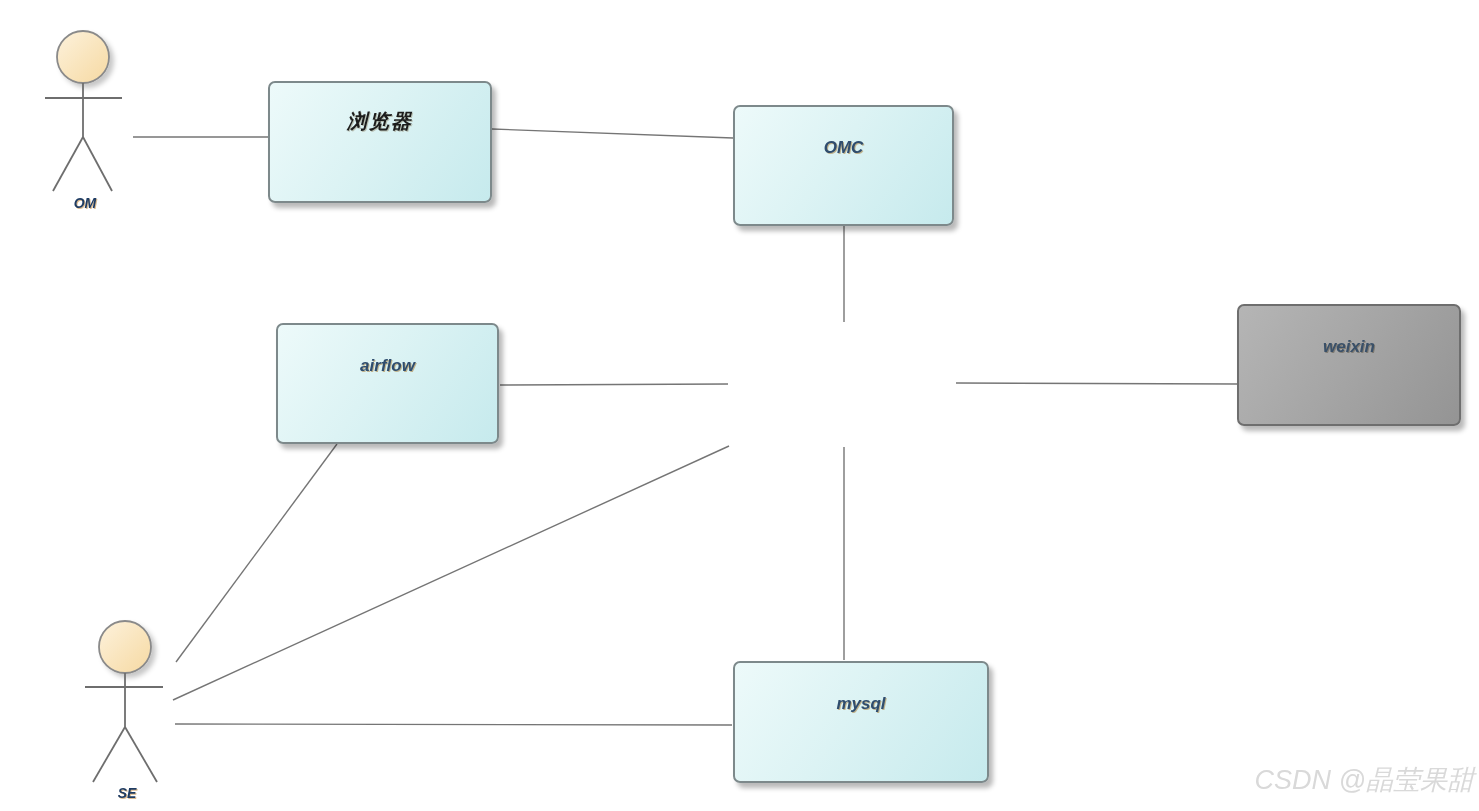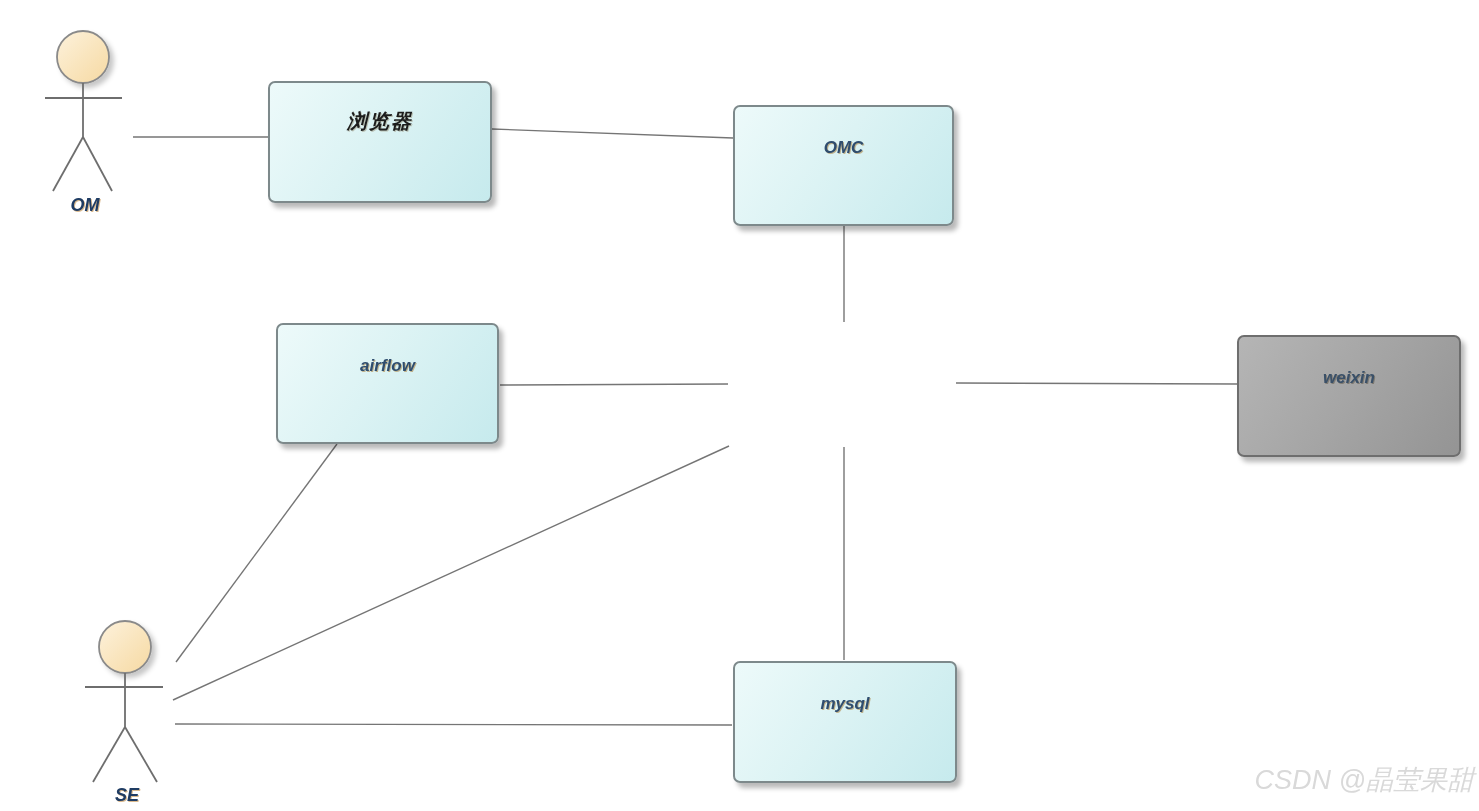--- a/index.html
+++ b/index.html
@@ -65,41 +65,41 @@
   }
   .node .label-on-gray {
     color: #3a5068;
     text-shadow: 1px 1px 0 rgba(70,60,40,0.4);
   }
   .actor-label {
     position: absolute;
     width: 80px;
     text-align: center;
     font-weight: bold;
-    font-size: 18px;
+    font-size: 14px;
     color: #1f3c63;
     text-shadow: 1px 1px 0 rgba(190,130,50,0.55);
   }
   #actor-om-label { left: 45px; top: 195px; }
   #actor-se-label { left: 87px; top: 785px; }
   #watermark {
     position: absolute;
     right: 5px;
     top: 762px;
     font-size: 27px;
     color: #d9d9d9;
     white-space: nowrap;
   }
   
   #node-browser { left: 268px; top: 81px;  width: 224px; height: 122px; }
   #node-omc     { left: 733px; top: 77px;  width: 221px; height: 121px; margin-top: 28px; }
   #node-airflow { left: 276px; top: 323px; width: 223px; height: 121px; }
   #node-python  { left: 728px; top: 323px; width: 227px; height: 123px; }
-  #node-weixin  { left: 1237px; top: 335px; width: 224px; height: 122px; }
-  #node-mysql   { left: 733px; top: 661px; width: 224px; height: 122px; }
+  #node-weixin  { left: 1237px; top: 304px; width: 224px; height: 122px; }
+  #node-mysql   { left: 733px; top: 661px; width: 256px; height: 122px; }
 </style>
 </head>
 <body>
 
 <div id="canvas">
 
   <svg id="edges-svg" viewBox="0 0 1479 811" xmlns="http://www.w3.org/2000/svg">
     <defs>
       <linearGradient id="headGrad" x1="0" y1="0" x2="1" y2="1">
         <stop offset="0" stop-color="#fdf2dc"></stop>

